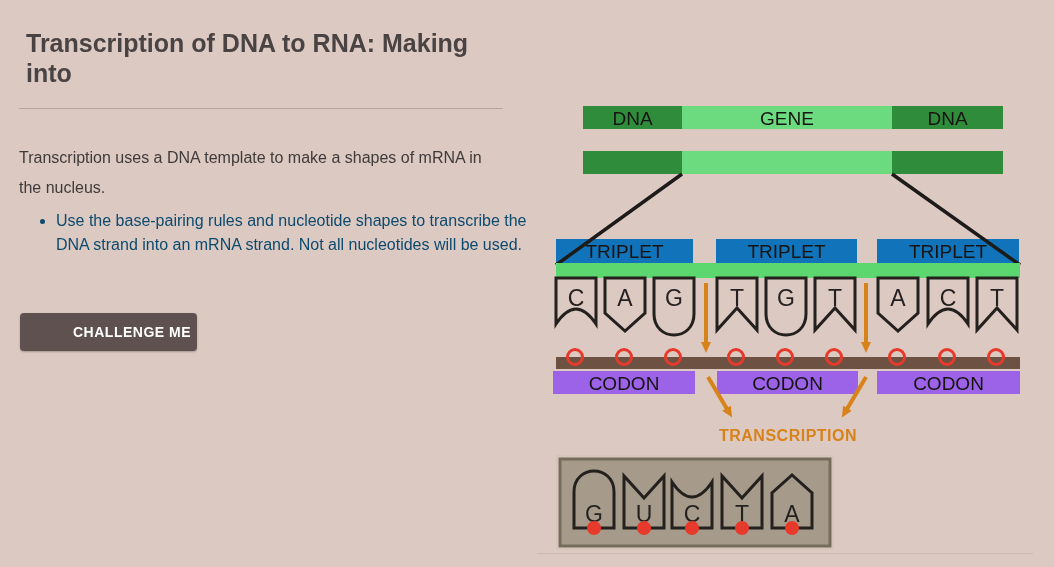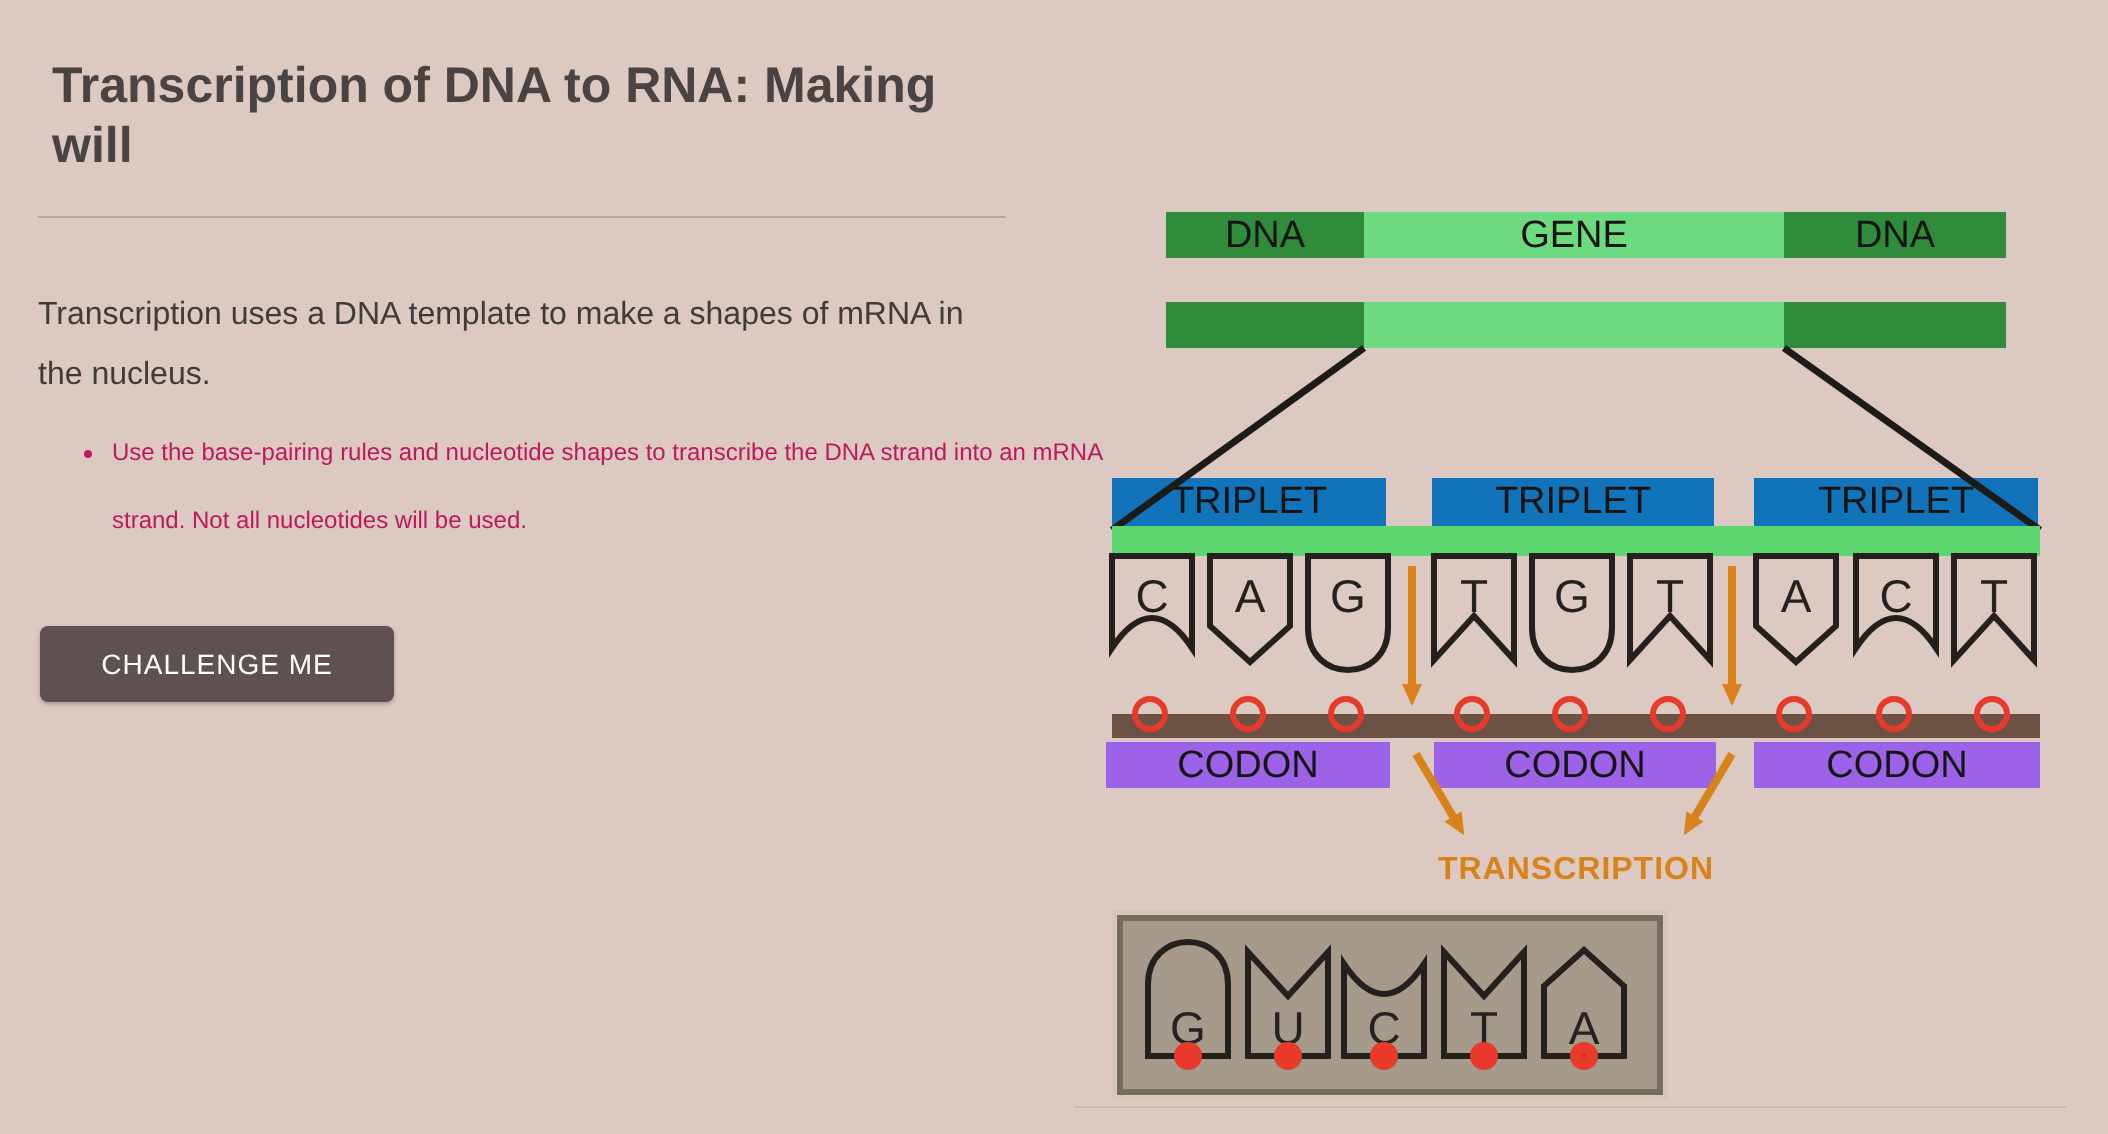--- a/index.html
+++ b/index.html
@@ -14,37 +14,37 @@
     position:absolute;left:7px;top:28px;width:475px;
     font-size:25px;line-height:30px;font-weight:bold;color:#494443;margin:0;
   }
   .title-divider{position:absolute;left:0;top:108px;width:484px;height:1px;background:#b5a69f;}
   .intro-text{
     position:absolute;left:0;top:143px;width:478px;
     font-size:16px;line-height:30px;color:#3f3b3a;margin:0;
   }
   .bullet-list{
     position:absolute;left:0;top:209px;width:500px;margin:0;padding:0 0 0 37px;
-    font-size:12px;line-height:34px;color:#be185d;
+    font-size:16px;line-height:24px;color:#0c4a6e;
   }
   .challenge-button{
     position:absolute;left:1px;top:313px;width:177px;height:38px;
     background:#5e5150;color:#ffffff;border:none;border-radius:4px;
-    font-family:"Liberation Sans",sans-serif;font-size:14px;font-weight:normal;letter-spacing:0.5px;
-    cursor:pointer;box-shadow:0 1px 2px rgba(0,0,0,0.25);
+    font-family:"Liberation Sans",sans-serif;font-size:14px;font-weight:bold;letter-spacing:0.5px;
+    cursor:pointer;box-shadow:0 1px 2px rgba(0,0,0,0.25);text-align:right;
   }
   .diagram-wrap{position:absolute;left:530px;top:95px;width:524px;height:472px;}
   .bottom-divider{position:absolute;left:537px;top:553px;width:496px;height:1px;background:#c9bab3;}
   svg text{font-family:"Liberation Sans",sans-serif;}
 </style>
 </head>
 <body>
 
 <div class="left-panel">
-  <h1 class="page-title">Transcription of DNA to RNA: Making will</h1>
+  <h1 class="page-title">Transcription of DNA to RNA: Making into</h1>
   <div class="title-divider"></div>
   <p class="intro-text">Transcription uses a DNA template to make a shapes of mRNA in the nucleus.</p>
   <ul class="bullet-list">
     <li>Use the base-pairing rules and nucleotide shapes to transcribe the DNA strand into an mRNA strand. Not all nucleotides will be used.</li>
   </ul>
   <button class="challenge-button">CHALLENGE ME</button>
 </div>
 
 <div class="diagram-wrap">
   <svg id="diagram" width="524" height="472" viewBox="0 0 524 472">

